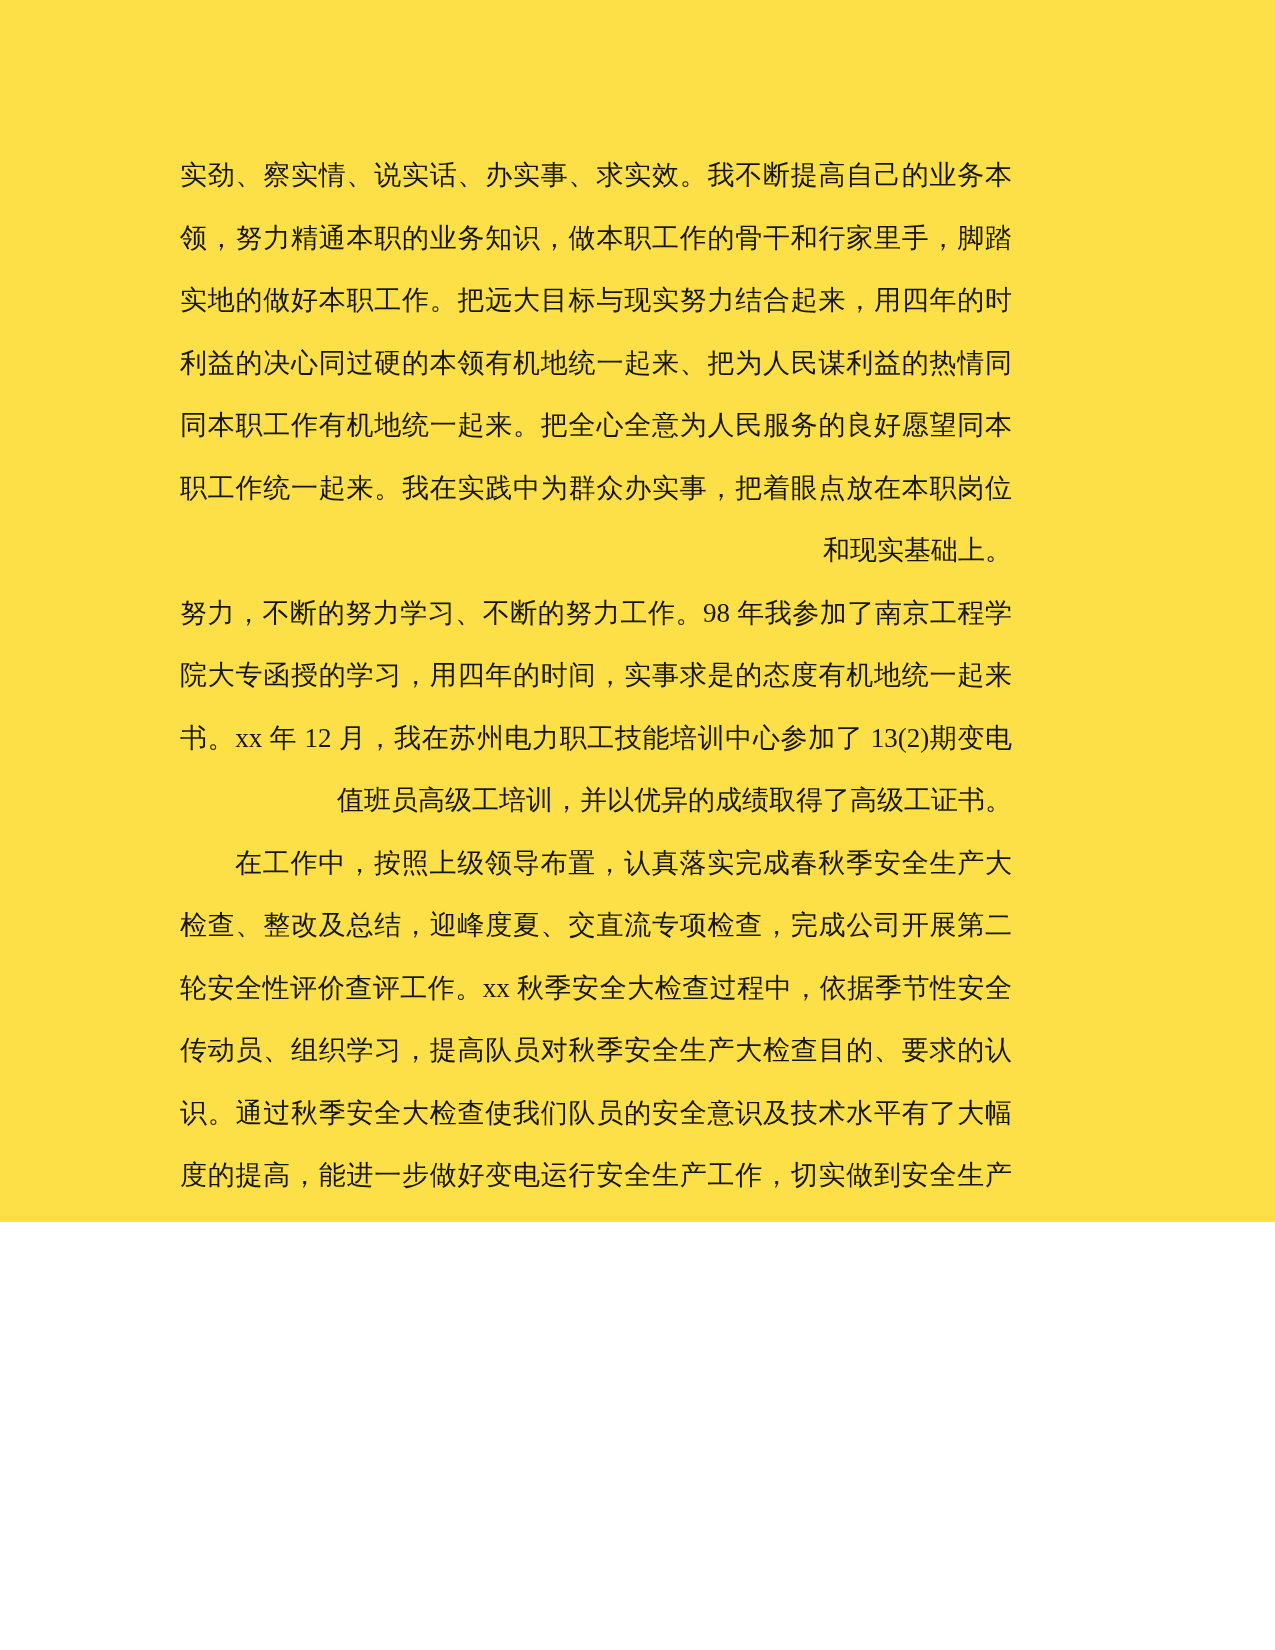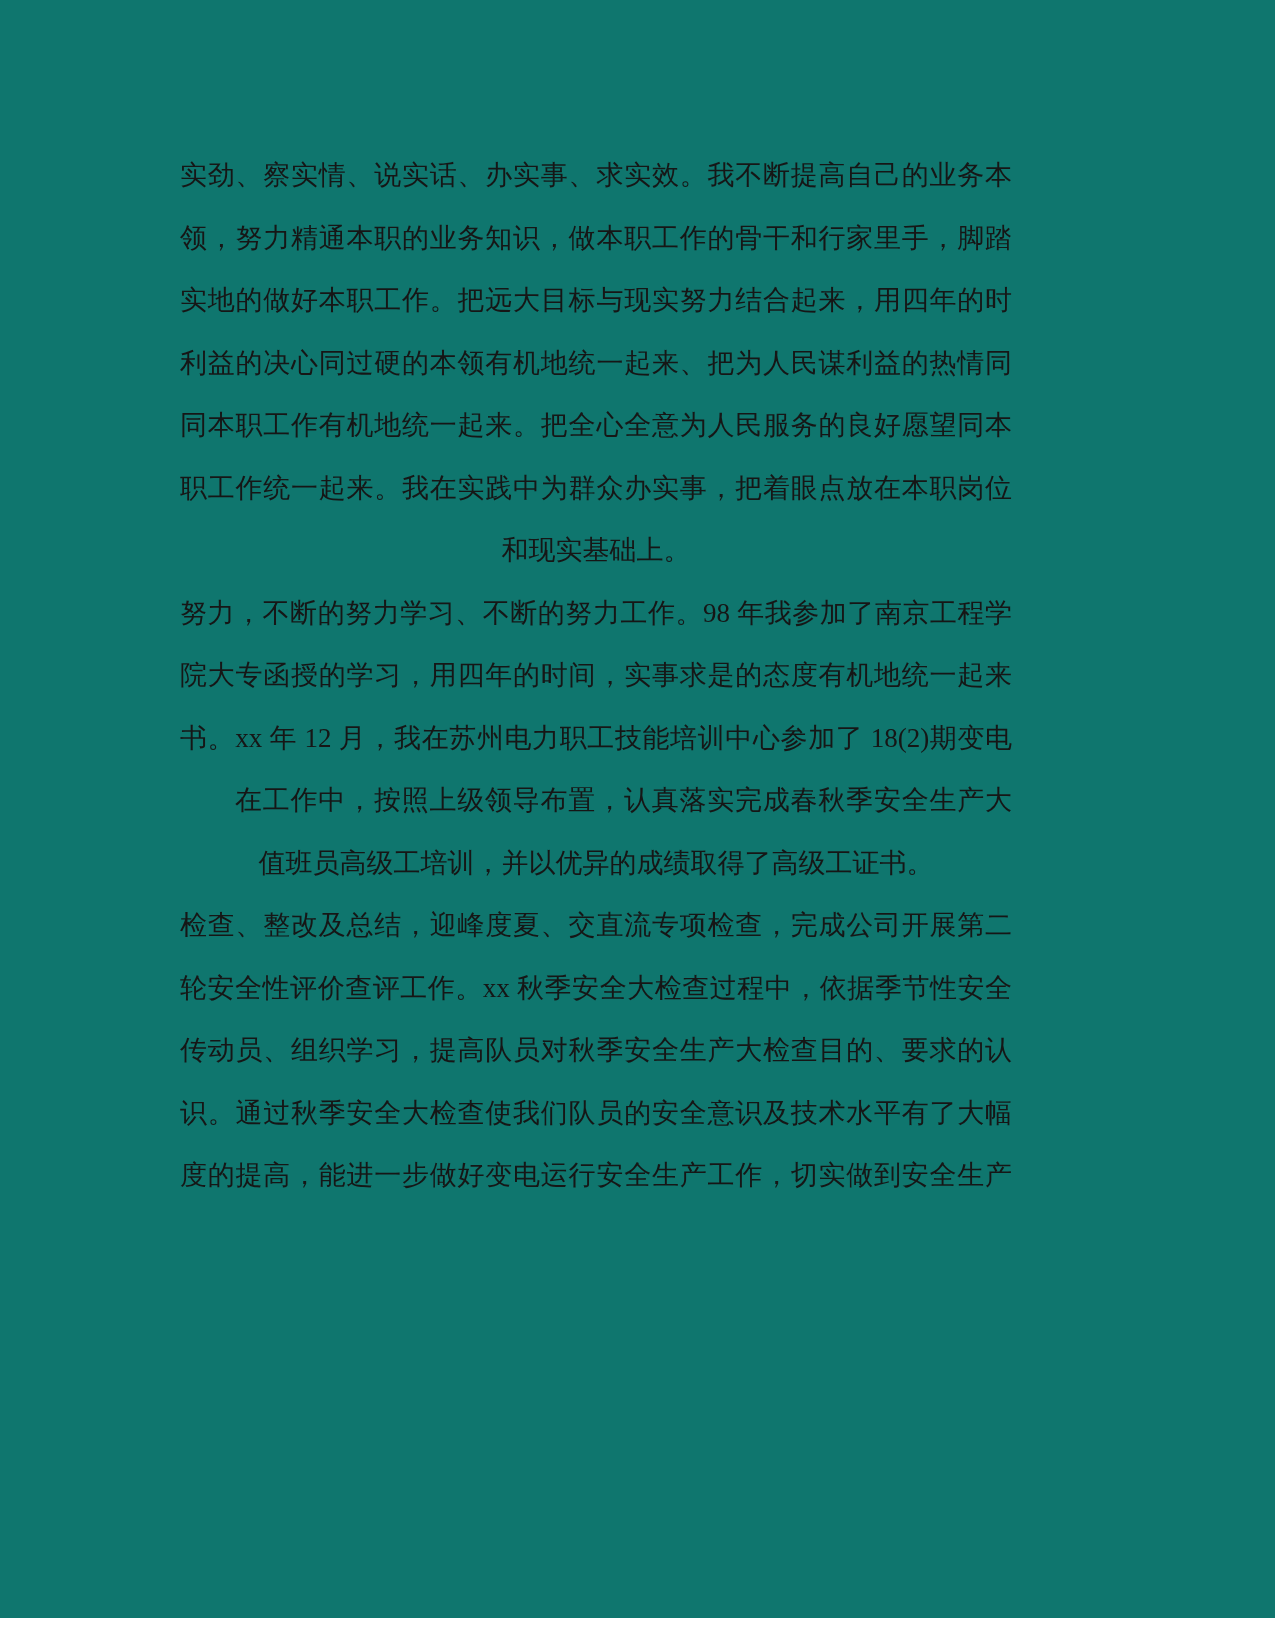--- a/index.html
+++ b/index.html
@@ -3,40 +3,40 @@
 <meta charset="utf-8">
 <style>
   html, body {
     margin: 0;
     padding: 0;
     background: #ffffff;
   }
   .page {
     position: relative;
     width: 1275px;
-    height: 1618px;
-    background: #0f766e;
+    height: 1222px;
+    background: #fde047;
     overflow: hidden;
   }
   .doc-body {
     position: absolute;
     left: 180px;
     top: 144px;
     width: 832px;
     color: #161616;
     font-family: "Liberation Serif", "DejaVu Serif", serif;
     font-size: 27px;
     font-weight: 400;
   }
   .line {
     box-sizing: border-box;
     height: 62.5px;
     line-height: 62.5px;
     white-space: nowrap;
-    text-align: center;
+    text-align: right;
   }
   .line.fill {
     white-space: normal;
     text-align: justify;
     text-align-last: justify;
     overflow: hidden;
   }
   .line.indent {
     padding-left: 55px;
   }
@@ -48,22 +48,22 @@
   <div class="doc-body" id="doc-body">
       <div class="line fill">实劲、察实情、说实话、办实事、求实效。我不断提高自己的业务本</div>
       <div class="line fill">领，努力精通本职的业务知识，做本职工作的骨干和行家里手，脚踏</div>
       <div class="line fill">实地的做好本职工作。把远大目标与现实努力结合起来，用四年的时间</div>
       <div class="line fill">利益的决心同过硬的本领有机地统一起来、把为人民谋利益的热情同</div>
       <div class="line fill">同本职工作有机地统一起来。把全心全意为人民服务的良好愿望同本</div>
       <div class="line fill">职工作统一起来。我在实践中为群众办实事，把着眼点放在本职岗位</div>
       <div class="line">和现实基础上。</div>
       <div class="line fill">努力，不断的努力学习、不断的努力工作。98 年我参加了南京工程学</div>
       <div class="line fill">院大专函授的学习，用四年的时间，实事求是的态度有机地统一起来</div>
-      <div class="line fill">书。xx 年 12 月，我在苏州电力职工技能培训中心参加了 18(2)期变电</div>
+      <div class="line fill">书。xx 年 12 月，我在苏州电力职工技能培训中心参加了 13(2)期变电</div>
+      <div class="line">值班员高级工培训，并以优异的成绩取得了高级工证书。</div>
       <div class="line fill indent">在工作中，按照上级领导布置，认真落实完成春秋季安全生产大</div>
-      <div class="line">值班员高级工培训，并以优异的成绩取得了高级工证书。</div>
       <div class="line fill">检查、整改及总结，迎峰度夏、交直流专项检查，完成公司开展第二</div>
       <div class="line fill">轮安全性评价查评工作。xx 秋季安全大检查过程中，依据季节性安全</div>
       <div class="line fill">传动员、组织学习，提高队员对秋季安全生产大检查目的、要求的认</div>
       <div class="line fill">识。通过秋季安全大检查使我们队员的安全意识及技术水平有了大幅</div>
       <div class="line fill">度的提高，能进一步做好变电运行安全生产工作，切实做到安全生产</div>
     </div>
 </div>
 
 </body></html>

